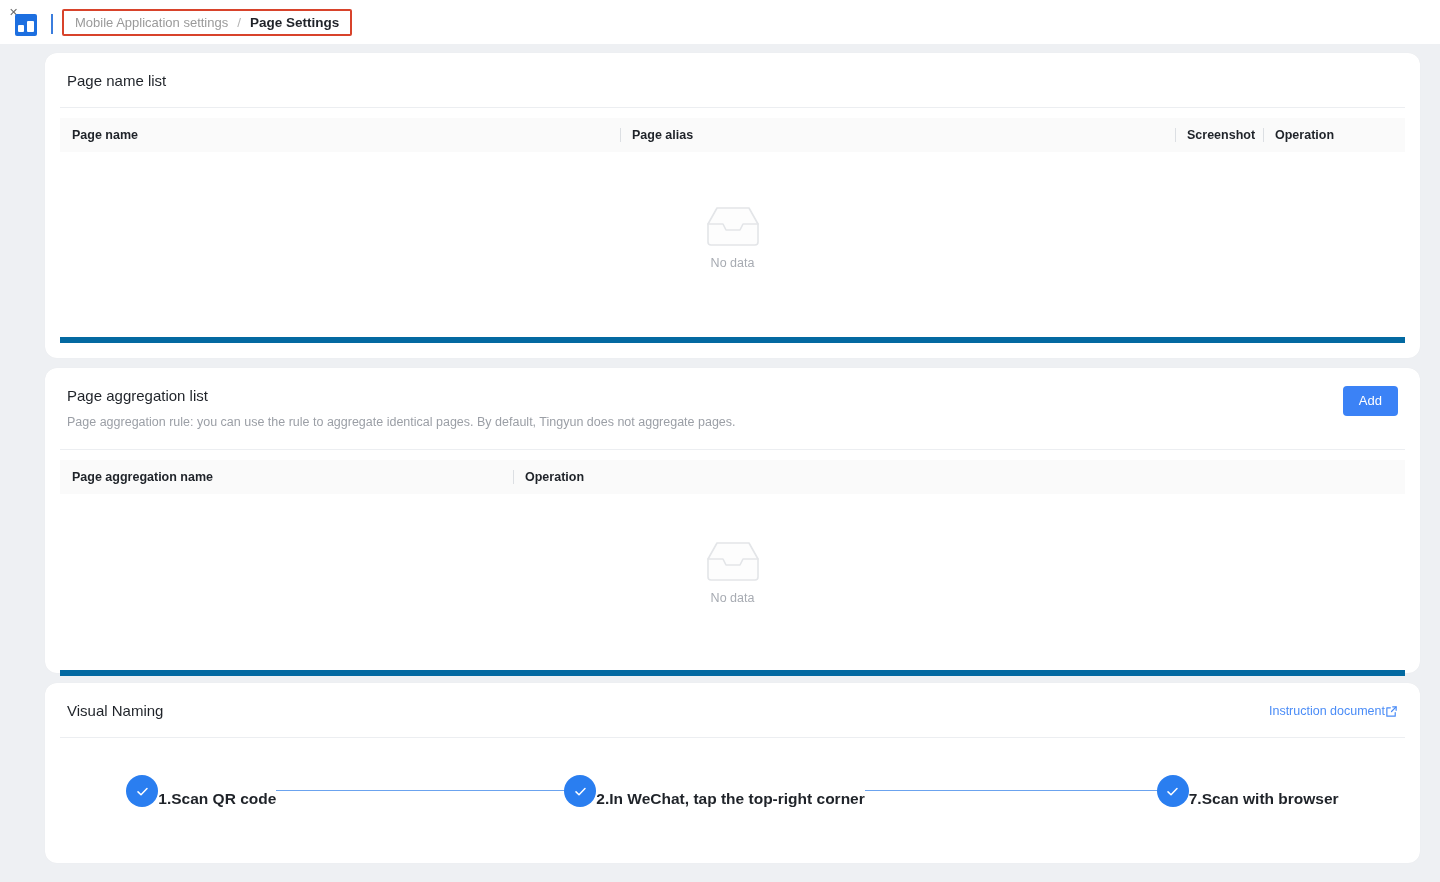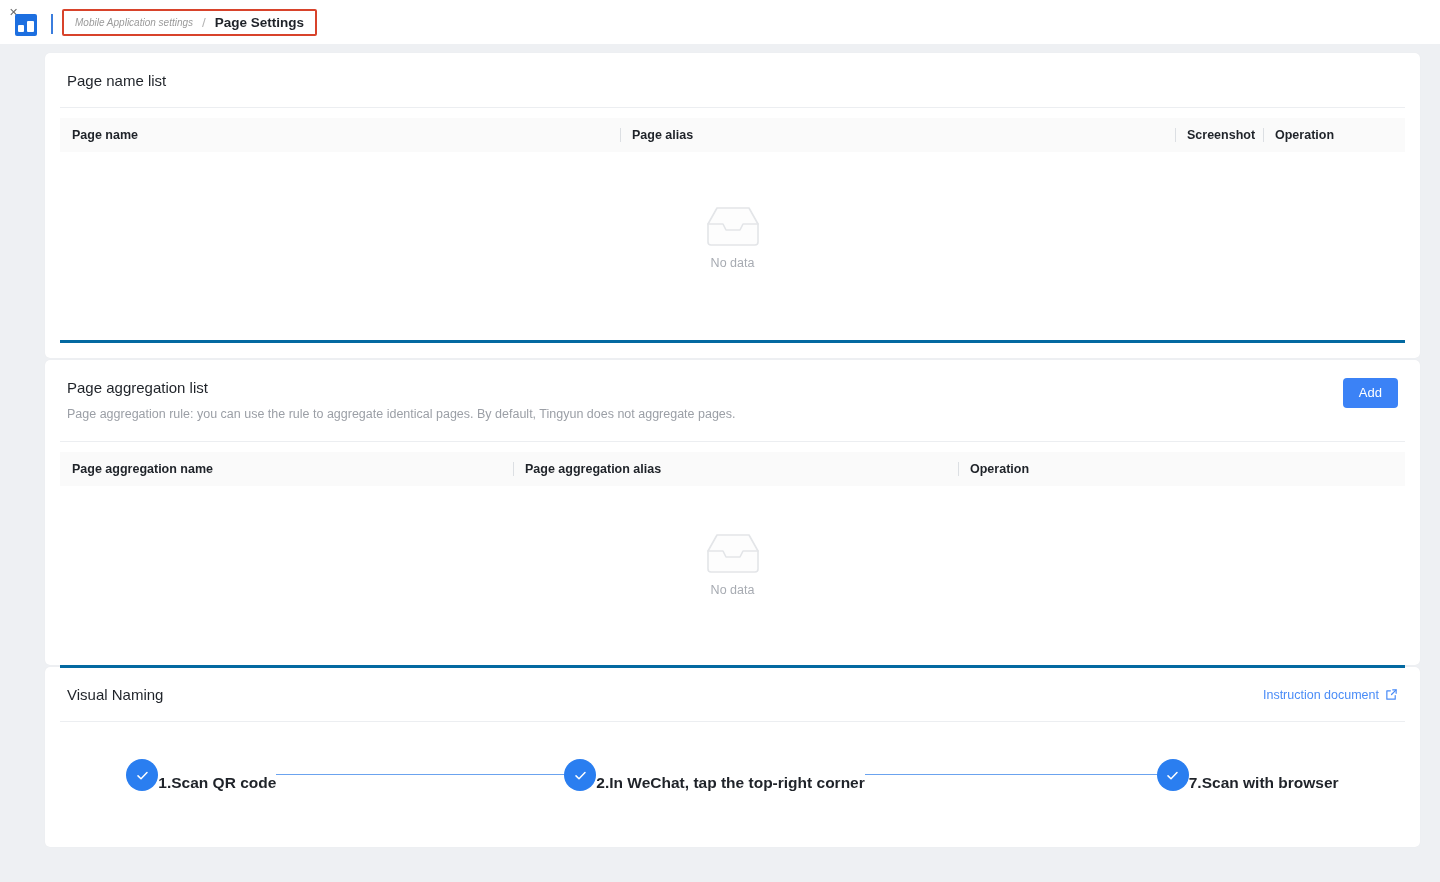--- a/index.html
+++ b/index.html
@@ -79,24 +79,23 @@
     margin-top: 2px;
     display: flex;
     align-items: center;
     gap: 9px;
     border: 2px solid #d8432b;
     border-radius: 2px;
     padding: 5px 11px 6px 11px;
     height: 27px;
   }
   .crumb-muted {
-    font-size: 10px;
+    font-size: 13px;
     color: #9a9a9a;
     white-space: nowrap;
-    font-style: italic;
   }
   .crumb-sep {
     font-size: 13.5px;
     color: #b5b5b5;
   }
   .crumb-current {
     font-size: 13.5px;
     color: #1f2329;
     font-weight: 700;
     white-space: nowrap;
@@ -110,23 +109,23 @@
     background: #eef0f3;
     padding: 0 20px 0 45px;
   }
   .content-col {
     width: 1375px;
     padding-top: 9px;
   }
 
   .card {
     background: #ffffff;
-    border-radius: 5px;
+    border-radius: 12px;
     box-shadow: 0 0 1px rgba(0,0,0,0.06);
-    margin-bottom: 2px;
+    margin-bottom: 10px;
   }
 
   
   .card-head {
     display: flex;
     align-items: flex-start;
     justify-content: space-between;
     padding: 18px 22px 0 22px;
   }
   .card-title {
@@ -203,21 +202,21 @@
   .th + .th::before {
     content: "";
     position: absolute;
     left: 0; top: 10px;
     width: 1px; height: 14px;
     background: #dcdfe3;
   }
   .tbl-body {
     position: relative;
     margin: 0 15px;
-    border-bottom: 3px solid #0369a1;
+    border-bottom: 6px solid #0369a1;
   }
   .empty {
     display: flex;
     flex-direction: column;
     align-items: center;
     justify-content: center;
   }
   .empty-ico { width: 58px; height: 44px; display: block; }
   .empty-txt {
     font-size: 12.5px;
@@ -235,22 +234,21 @@
     font-family: "Liberation Sans", sans-serif;
     padding: 0 16px;
     height: 30px;
     cursor: pointer;
     line-height: 30px;
   }
 
   
   .ext-link {
     display: inline-flex;
-    align-items: flex-start;
-    gap: 6px;
+    align-items: center;
     color: #4a8cf7;
     font-size: 12.5px;
     text-decoration: none;
     cursor: pointer;
   }
   .ext-ico { width: 13px; height: 13px; display:block; }
 
   
   .stepper {
     display: flex;
@@ -343,21 +341,20 @@
           <div class="card-title">Page aggregation list</div>
           <div class="card-sub">Page aggregation rule: you can use the rule to aggregate identical pages. By default, Tingyun does not aggregate pages.</div>
         </div>
         <button class="btn-primary">Add</button>
       </div>
       <div class="card-head-sep" style="margin-top:19px;"></div>
 
       <div class="tbl">
         <div class="tbl-head">
           <div class="th" style="width:453px;">Page aggregation name</div>
-          <div class="th" style="width:445px;">Page aggregation alias</div>
           <div class="th" style="width:447px;">Operation</div>
         </div>
         <div class="tbl-body" style="height:182px;">
           <div class="empty" style="padding-top:45px;">
             <svg class="empty-ico" viewBox="0 0 58 44" fill="none" stroke="#e3e5e8" stroke-width="1.6" stroke-linejoin="round" stroke-linecap="round">
               <path d="M4 20 L13 4 L45 4 L54 20 L54 38 Q54 41 51 41 L7 41 Q4 41 4 38 Z" fill="#fdfdfd"></path>
               <path d="M4 20 L19 20 L22 26 L36 26 L39 20 L54 20"></path>
             </svg>
             <div class="empty-txt">No data</div>
           </div>

